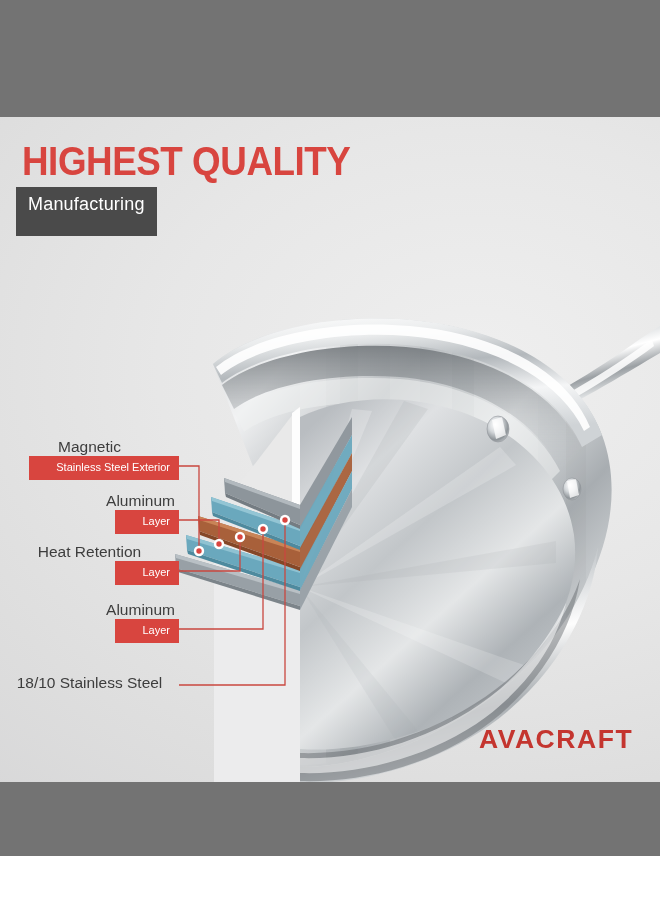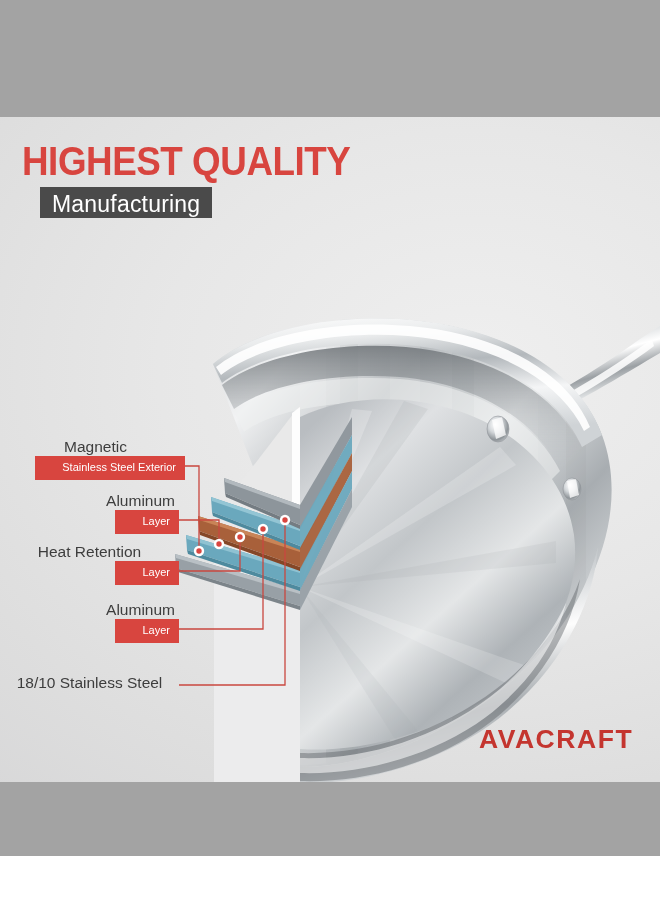--- a/index.html
+++ b/index.html
@@ -11,21 +11,21 @@
     width: 660px;
     height: 900px;
     overflow: hidden;
     font-family: "Liberation Sans", sans-serif;
   }
 
   #canvas {
     position: relative;
     width: 660px;
     height: 856px;
-    background: #a3a3a3;
+    background: #737373;
   }
 
   
   .panel {
     position: absolute;
     left: 0;
     top: 117px;
     width: 660px;
     height: 665px;
     background:
@@ -43,27 +43,27 @@
     font-size: 40px;
     line-height: 40px;
     letter-spacing: -0.5px;
     color: #d8453f;
     transform: scaleX(0.92);
     transform-origin: left center;
     white-space: nowrap;
   }
   .subheadline {
     position: absolute;
-    left: 40px;
+    left: 16px;
     top: 70px;
     background: #4a4a4a;
     color: #ffffff;
-    font-size: 23px;
+    font-size: 18px;
     line-height: 23px;
-    padding: 6px 12px 2px 12px;
+    padding: 6px 12px 20px 12px;
     letter-spacing: 0.2px;
     white-space: nowrap;
   }
 
   
   .pan-wrap {
     position: absolute;
     left: 0;
     top: 0;
     width: 660px;
@@ -356,21 +356,21 @@
         <circle cx="263" cy="412" r="5.2" fill="#ffffff"></circle>
         <circle cx="263" cy="412" r="2.7" fill="#d8453f"></circle>
         <circle cx="285" cy="403" r="5.2" fill="#ffffff"></circle>
         <circle cx="285" cy="403" r="2.7" fill="#d8453f"></circle>
       </g>
     </svg>
 
     <div class="headline">HIGHEST QUALITY</div>
     <div class="subheadline">Manufacturing</div>
 
-    <div class="callout c1" style="left:6px; top:320px;">
+    <div class="callout c1" style="left:0px; top:320px;">
       <div class="top-line">Magnetic</div>
       <div class="badge">Stainless Steel Exterior</div>
     </div>
 
     <div class="callout c2" style="left:0px; top:374px;">
       <div class="top-line">Aluminum</div>
       <div class="badge">Layer</div>
     </div>
 
     <div class="callout c3" style="left:0px; top:425px;">

